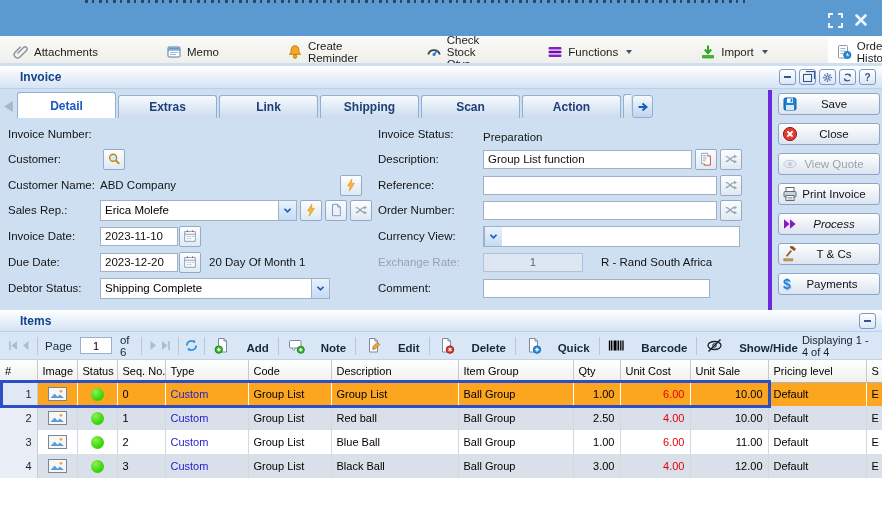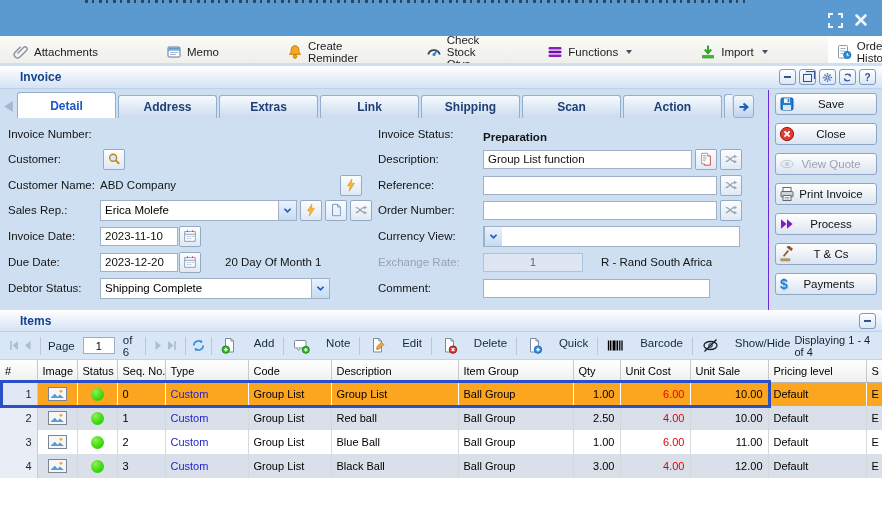--- a/index.html
+++ b/index.html
@@ -55,44 +55,44 @@
   .tinput{height:19px;box-sizing:border-box;border:1px solid #9fb1c6;padding:0 4px;font:11.5px "Liberation Sans",sans-serif;background:#fff;color:#111;}
   .combo{display:flex;height:21px;box-sizing:border-box;border:1px solid #9fb1c6;background:#fff;}
   .combo input{border:none;outline:none;flex:1;min-width:0;padding:0 4px;font:11.5px "Liberation Sans",sans-serif;background:transparent;}
   .combo-btn{width:17px;flex:none;background:linear-gradient(#eaf2fc,#c5dbf4);border-left:1px solid #9fb1c6;
     display:flex;align-items:center;justify-content:center;cursor:pointer;}
   .combo-btn svg{width:9px;height:7px;display:block;}
   .sq-btn{width:22px;height:21px;flex:none;box-sizing:border-box;margin-left:3px;border:1px solid #93a9c4;border-radius:2px;
     background:linear-gradient(#fcfdff,#dfe9f4);display:flex;align-items:center;justify-content:center;cursor:pointer;}
   .sq-btn svg{width:14px;height:14px;display:block;}
   .statictext{font-weight:normal;}
-  .boldval{font-weight:bold;margin-top:6px;}
+  .boldval{font-weight:normal;margin-top:6px;}
   .ex-input{width:100px;text-align:center;background:#dde6f1;border-color:#aec2da;color:#667;}
-  .note-text{margin-left:24px;}
+  .note-text{margin-left:8px;}
   .cur-text{margin-left:18px;}
   
-  .actions{position:absolute;top:27px;left:768px;width:114px;height:220px;box-sizing:border-box;border-left:1px solid #6d28d9;}
+  .actions{position:absolute;top:27px;left:768px;width:114px;height:220px;box-sizing:border-box;border-left:4px solid #6d28d9;}
   .action-btn{position:absolute;left:6px;width:102px;height:22px;box-sizing:border-box;border:1px solid #8fa5c6;border-radius:3px;
     background:linear-gradient(#ffffff,#dbe4f0);display:flex;align-items:center;font-size:11.5px;color:#111;cursor:pointer;}
   .action-btn .icon16{margin:0 1px 0 3px;flex:none;}
   .action-label{flex:1;text-align:center;padding-right:10px;}
   .action-btn.disabled{color:#9aa4ae;cursor:default;}
   .action-btn.disabled svg{opacity:.55;}
   .dollar{font-weight:bold;font-size:14px;color:#1d7fd6;text-shadow:1px 1px 0 #bcd6ee;width:16px;text-align:center;}
   
   .items-panel{position:absolute;top:247px;left:0;width:882px;height:171px;background:#fff;}
   .items-header{position:absolute;top:0;left:0;right:0;height:22px;box-sizing:border-box;
     background:linear-gradient(#ffffff,#d5e3f5);border-bottom:1px solid #bcd0e8;display:flex;align-items:center;}
   .items-toolbar{position:absolute;top:22px;left:0;right:0;height:28px;box-sizing:border-box;background:#d8e6f6;
     border-bottom:1px solid #c2d3e8;display:flex;align-items:center;padding:0 6px;font-size:11.5px;color:#15283c;}
   .nav-btn{width:18px;height:18px;display:flex;align-items:center;justify-content:center;}
   .nav-btn svg{width:11px;height:11px;display:block;}
   .pg-input{width:32px;height:17px;box-sizing:border-box;border:1px solid #9ab0c8;text-align:center;font:11px "Liberation Sans",sans-serif;margin:0 6px;}
   .it-sep{width:1px;height:18px;background:#b7c8dc;margin:0 5px;}
-  .it-btn{display:flex;align-items:flex-start;gap:16px;padding:0 4px;cursor:pointer;}
+  .it-btn{display:flex;align-items:flex-end;gap:16px;padding:0 4px;cursor:pointer;font-weight:bold;}
   .displaying{margin-left:auto;font-size:11px;color:#16202c;padding-right:3px;}
   .pg-lbl{margin:0 2px;}
   
   .items-table{position:absolute;top:50px;left:0;width:882px;border-collapse:collapse;table-layout:fixed;font-size:11px;}
   .items-table th{height:22px;box-sizing:border-box;background:linear-gradient(#ffffff,#efefee);
     border-right:1px solid #c9c9c9;border-bottom:1px solid #b5b5b5;font-weight:normal;color:#000;
     text-align:left;padding:0 5px;overflow:hidden;white-space:nowrap;}
   .items-table td{height:24px;box-sizing:border-box;border-right:1px solid #d4d9df;padding:0 5px;
     overflow:hidden;white-space:nowrap;color:#000;background:#fff;}
   tr.alt td{background:#d9e0ea;}
@@ -238,21 +238,20 @@
       </div>
 
       <div class="tabstrip">
         <div class="tab-scroll-left">
           <svg viewBox="0 0 8 10" width="9" height="11">
               <path d="M8 0L0 5l8 5z" fill="#a3b8d0"></path>
             </svg>
         </div>
 
         <div class="tab active">Detail</div>
-          <div class="tab">Address</div>
           <div class="tab">Extras</div>
           <div class="tab">Link</div>
           <div class="tab">Shipping</div>
           <div class="tab">Scan</div>
           <div class="tab">Action</div>
           <div class="tab-sliver"></div>
         <div class="tab-scroll-right">
           <svg viewBox="0 0 12 12" width="12" height="12">
               <path d="M1.5 6h7M5.5 2.5L9.5 6l-4 3.5" stroke="#1d5bbf" stroke-width="2" fill="none"></path>
             </svg>
@@ -443,21 +442,21 @@
             <span class="icon16">
               <svg viewBox="0 0 16 16">
                 <rect x="4" y="1.5" width="8" height="4" fill="#fff" stroke="#5e6a78"></rect>
                 <rect x="2" y="5.5" width="12" height="5.5" rx="1" fill="#ccd3db" stroke="#5e6a78"></rect>
                 <rect x="4" y="9.5" width="8" height="5" fill="#fff" stroke="#5e6a78"></rect>
                 <path d="M5.5 11.5h5M5.5 13h5" stroke="#98a4b2"></path>
               </svg>
             </span>
             <span class="action-label">Print Invoice</span>
           </div>
-          <div class="action-btn" style="top: 123px;">
+          <div class="action-btn" style="top: 123px; font-style: italic;">
             <span class="icon16">
               <svg viewBox="0 0 16 16">
                 <path d="M2 3.2l5.6 4.8L2 12.8z" fill="#8a18c8"></path>
                 <path d="M8 3.2l5.6 4.8L8 12.8z" fill="#8a18c8"></path>
               </svg>
             </span>
             <span class="action-label">Process</span>
           </div>
           <div class="action-btn" style="top: 153px;">
             <span class="icon16">

